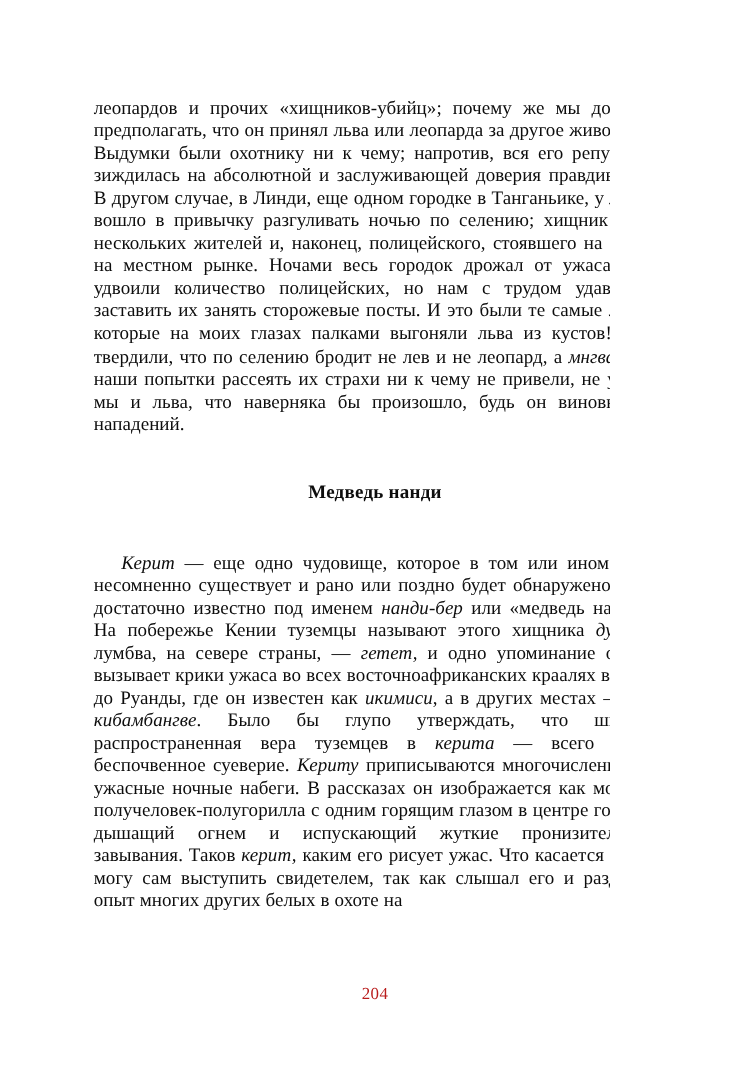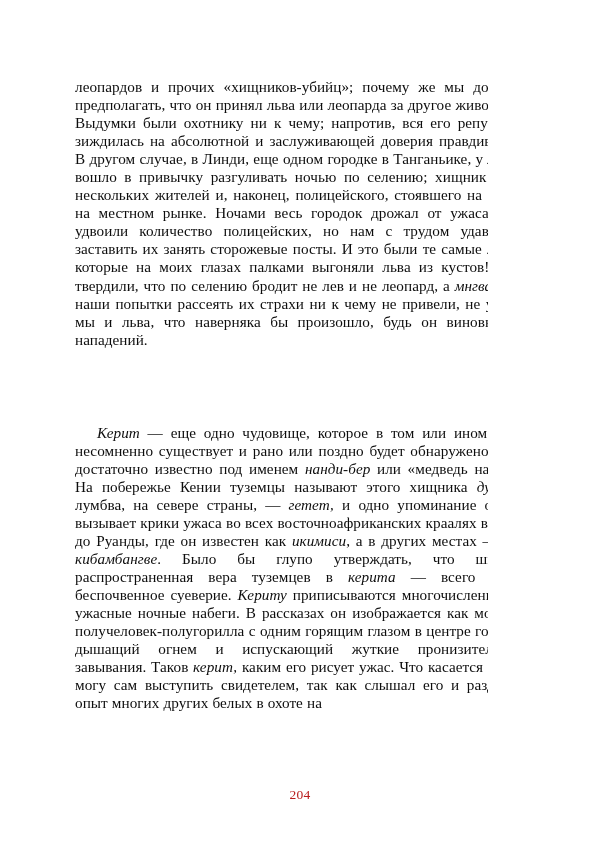--- a/index.html
+++ b/index.html
@@ -62,20 +62,21 @@
 <body>
 
 <div class="page">
 
   <div class="text-column">
 
     <p class="body-para"><span>леопардов и прочих «хищников-убийц»; почему же мы должны предполагать, что он принял льва или леопарда за другое животное? Выдумки были охотнику ни к чему; напротив, вся его репутация зиждилась на абсолютной и заслуживающей доверия правдивости. В другом случае, в Линди, еще одном городке в Танганьике, у </span><span class="italic">мнгва</span><span> вошло в привычку разгуливать ночью по селению; хищник убил нескольких жителей и, наконец, полицейского, стоявшего на посту на местном рынке. Ночами весь городок дрожал от ужаса. Мы удвоили количество полицейских, но нам с трудом удавалось заставить их занять сторожевые посты. И это были те самые люди, которые на моих глазах палками выгоняли льва из кустов! Они твердили, что по селению бродит не лев и не леопард, а </span><span class="italic">мнгва</span><span>. Все наши попытки рассеять их страхи ни к чему не привели, не убили мы и льва, что наверняка бы произошло, будь он виновником нападений.</span></p>
 
     <div class="spacer-before-heading"></div>
 
+    <h2 class="section-heading">Медведь нанди</h2>
 
     <div class="spacer-after-heading"></div>
 
     <p class="body-para indented"><span class="italic">Керит</span><span> — еще одно чудовище, которое в том или ином виде несомненно существует и рано или поздно будет обнаружено. Оно достаточно известно под именем </span><span class="italic">нанди-бер</span><span> или «медведь нанди». На побережье Кении туземцы называют этого хищника </span><span class="italic">дубу</span><span>, а лумбва, на севере страны, — </span><span class="italic">гетет,</span><span> и одно упоминание о нем вызывает крики ужаса во всех восточноафриканских краалях вплоть до Руанды, где он известен как </span><span class="italic">икимиси</span><span>, а в других местах — как </span><span class="italic">кибамбангве</span><span>. Было бы глупо утверждать, что широко распространенная вера туземцев в </span><span class="italic">керита</span><span> — всего лишь беспочвенное суеверие. </span><span class="italic">Кериту</span><span> приписываются многочисленные и ужасные ночные набеги. В рассказах он изображается как монстр, получеловек-полугорилла с одним горящим глазом в центре головы, дышащий огнем и испускающий жуткие пронизительные завывания. Таков </span><span class="italic">керит,</span><span> каким его рисует ужас. Что касается воя, я могу сам выступить свидетелем, так как слышал его и разделил опыт многих других белых в охоте на</span></p>
 
   </div>
 
   <div class="page-number">204</div>
 
 </div>

